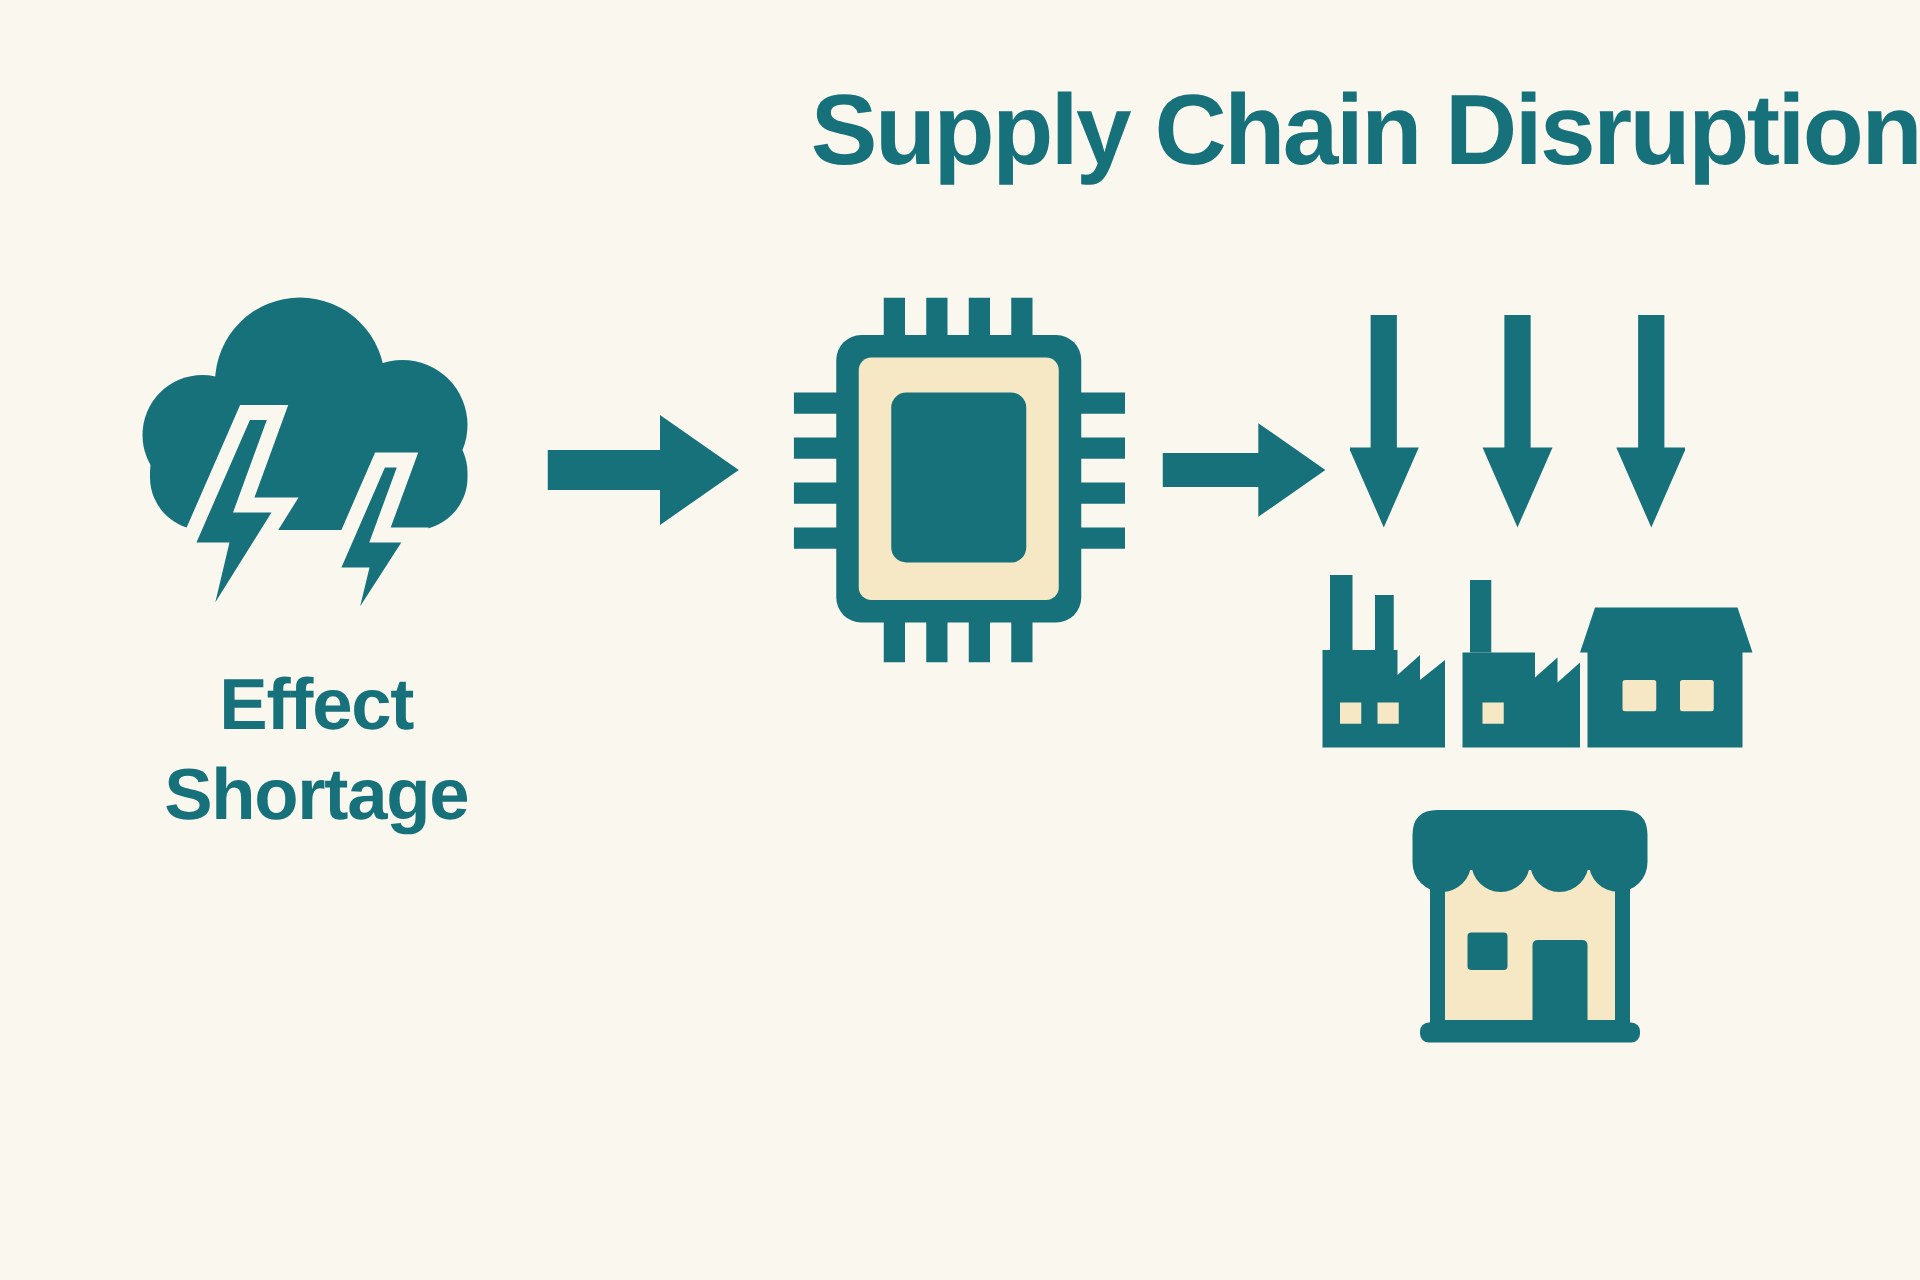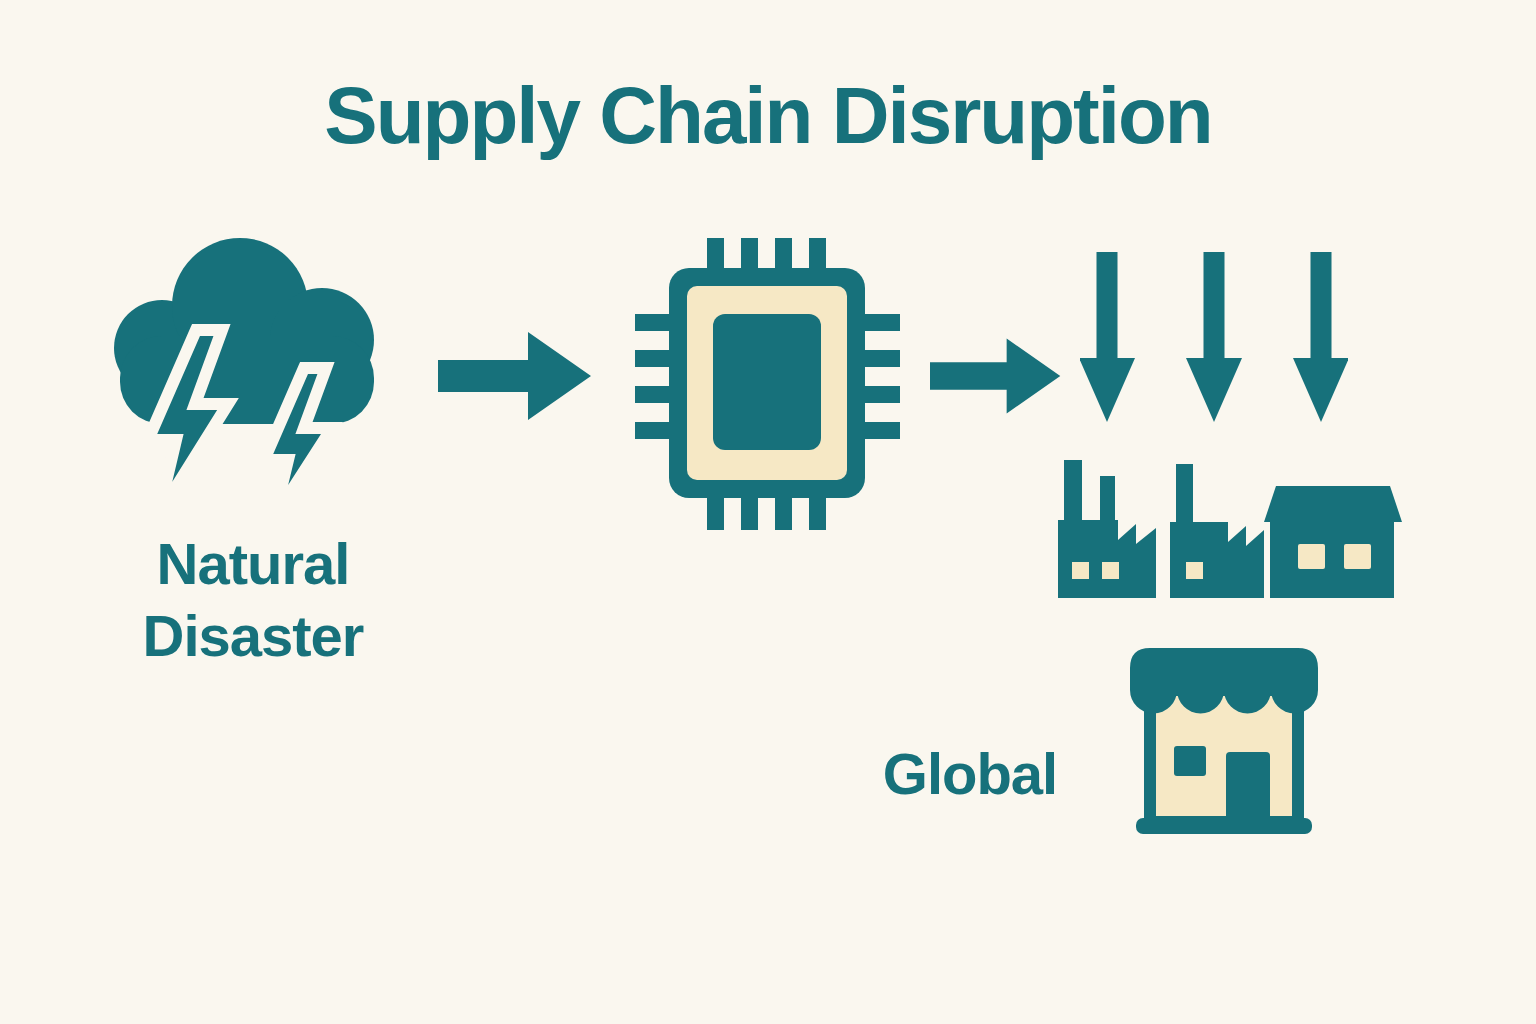--- a/index.html
+++ b/index.html
@@ -17,22 +17,22 @@
     width:1536px;
     height:1024px;
     background:var(--background);
     overflow:hidden;
   }
   .abs{position:absolute;}
   .fill-teal{fill:var(--teal);}
   .fill-cream{fill:var(--cream);}
   .stroke-bg{stroke:var(--background);}
   .title{
-    left:0;top:70px;width:100%;
-    text-align:center;
+    left:0;top:58px;width:100%;
+    text-align:right;
     font-size:80px;font-weight:700;
     letter-spacing:-2px;
     color:var(--teal);
   }
   .node-label{
     text-align:center;
     font-weight:700;
     color:var(--teal);
     font-size:58px;
     line-height:72px;
@@ -136,22 +136,21 @@
       A 23.5,23.5 0 0 1 155,54
       A 23.5,23.5 0 0 1 108,54
       A 23.5,23.5 0 0 1 61,54
       A 23.5,23.5 0 0 1 14,54 Z"></path>
     <rect class="fill-teal" x="58" y="110" width="32" height="30" rx="3"></rect>
     <rect class="fill-teal" x="110" y="116" width="44" height="72" rx="4"></rect>
     <rect class="fill-teal" x="20" y="182" width="176" height="16" rx="7"></rect>
   </svg>
 
   <div class="abs node-label" style="left:73px;top:528px;width:360px;">
-    <div>Natural</div>
-    <div>Disaster</div>
+    <div>Effect</div>
+    <div>Shortage</div>
   </div>
 
 
   <div class="abs node-label" style="left:770px;top:738px;width:400px;">
-    <div>Global</div>
   </div>
 
 </div>
 
 </body></html>

